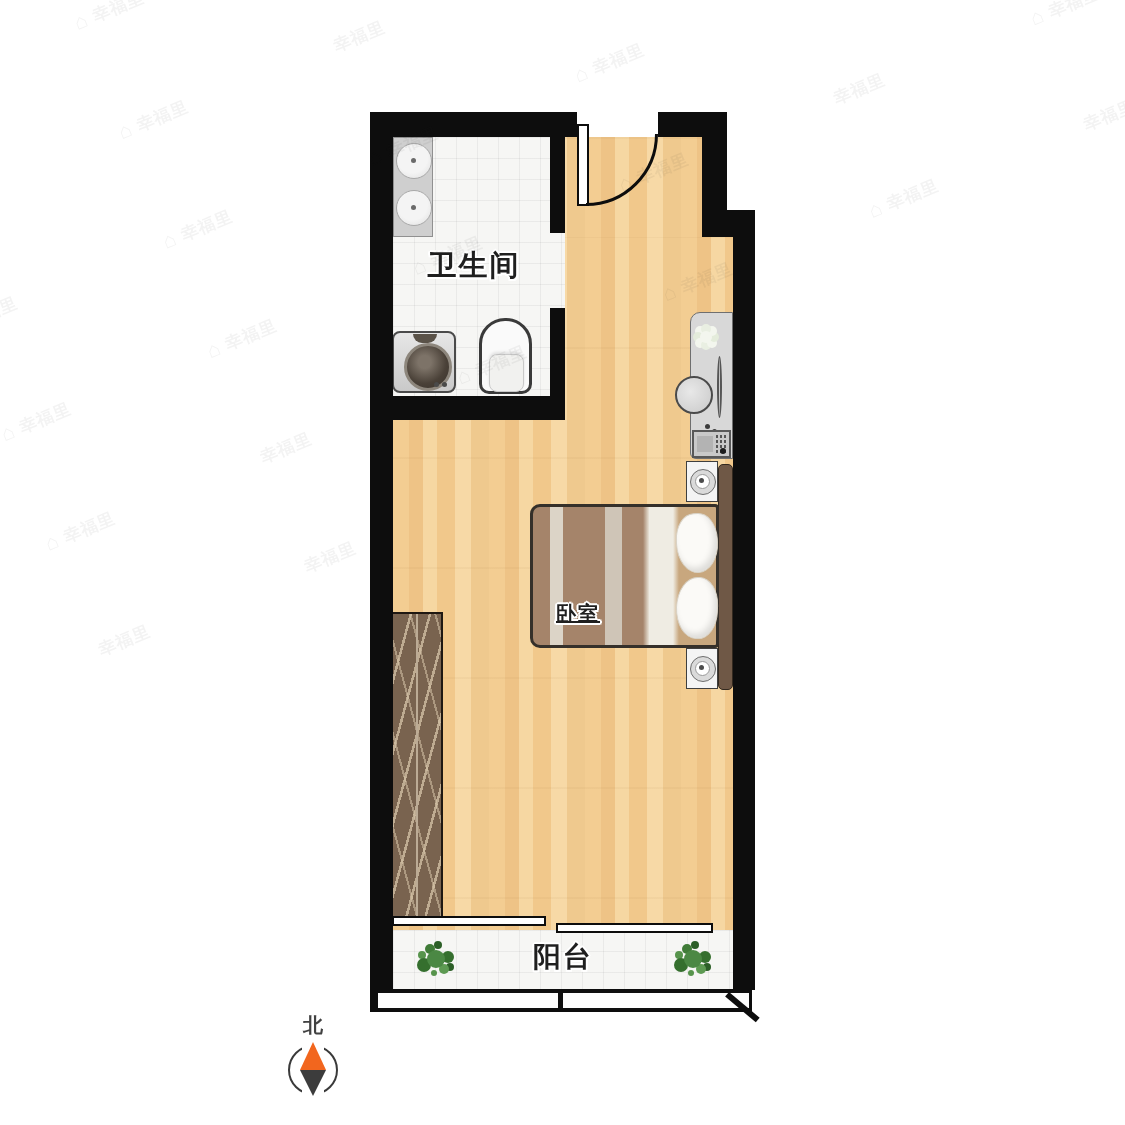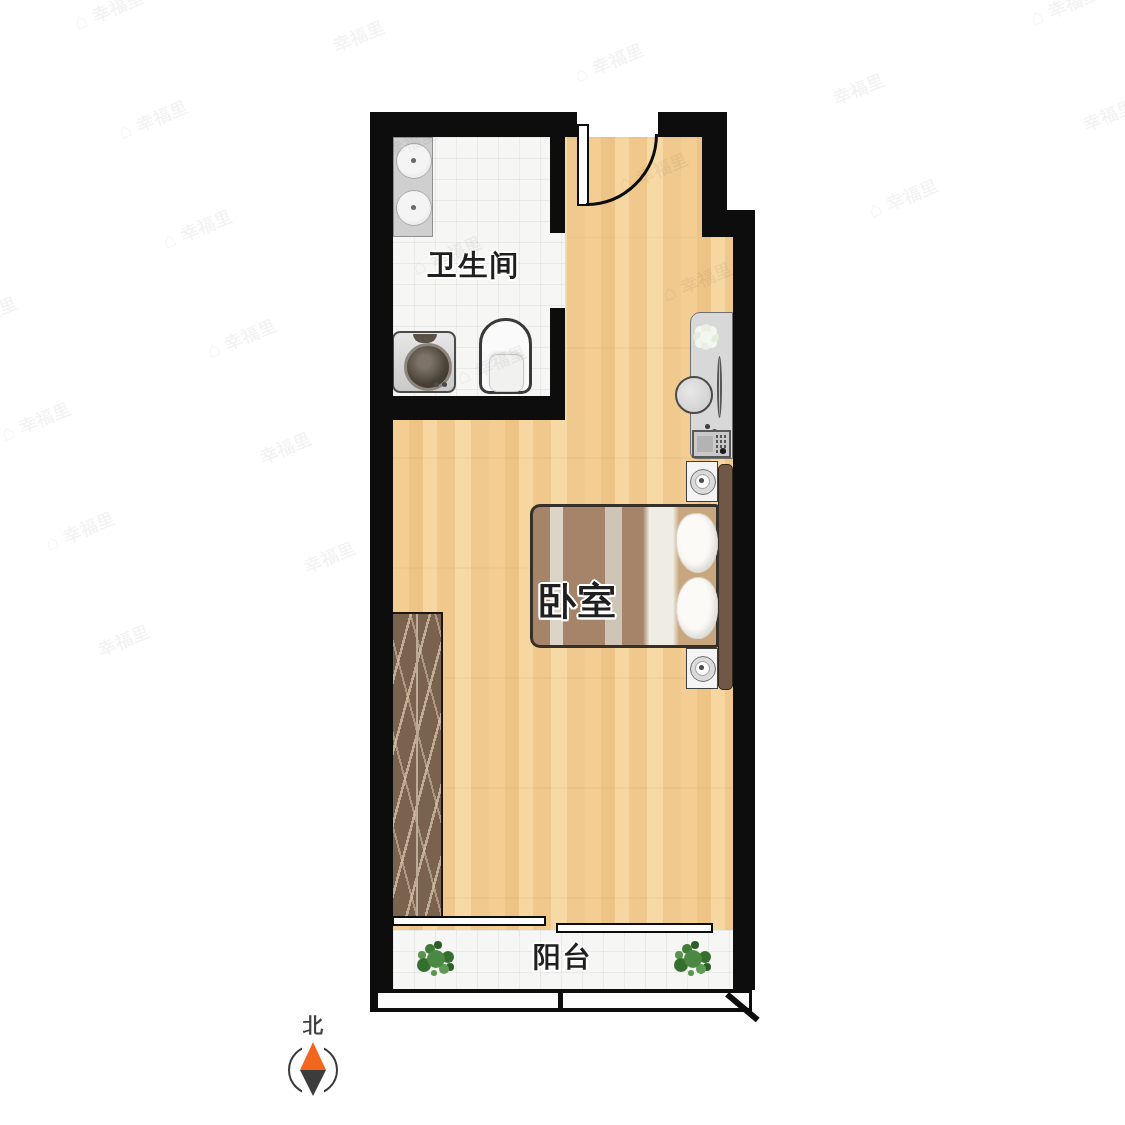--- a/index.html
+++ b/index.html
@@ -125,21 +125,21 @@
       border:4px solid #0d0d0d;border-right-width:3px;z-index:4;}
   #window-divider{left:558px;top:991px;width:5px;height:19px;background:#0d0d0d;z-index:5;}
   #corner-diag{left:729px;top:992px;width:40px;height:6px;background:#0d0d0d;
       transform:rotate(40deg);transform-origin:0 0;z-index:4;}
 
   
   .room-label{z-index:6;text-align:center;font-weight:700;color:#1f1f1f;letter-spacing:2px;
     text-shadow:-2px 0 0 #fff,2px 0 0 #fff,0 -2px 0 #fff,0 2px 0 #fff,
       -1.5px -1.5px 0 #fff,1.5px -1.5px 0 #fff,-1.5px 1.5px 0 #fff,1.5px 1.5px 0 #fff;}
   #label-bathroom{left:404px;top:248px;width:140px;height:34px;line-height:34px;font-size:29px;}
-  #label-bedroom{left:518px;top:584px;width:120px;height:34px;line-height:34px;font-size:38px;}
+  #label-bedroom{left:518px;top:596px;width:120px;height:34px;line-height:34px;font-size:20px;text-decoration:underline;}
   #label-balcony{left:503px;top:940px;width:120px;height:34px;line-height:34px;font-size:28px;}
 
   
   #compass-label{left:283px;top:1012px;width:60px;height:26px;line-height:26px;text-align:center;
       font-size:20px;font-weight:600;color:#414141;z-index:6;}
   #compass-ring{left:288px;top:1045px;width:50px;height:50px;border:2.5px solid #3a3a3a;
       border-radius:50%;z-index:6;}
   .ring-gap{background:#fff;z-index:7;}
   #ring-gap-top{left:302px;top:1041px;width:22px;height:10px;}
   #ring-gap-bottom{left:302px;top:1089px;width:22px;height:10px;}

